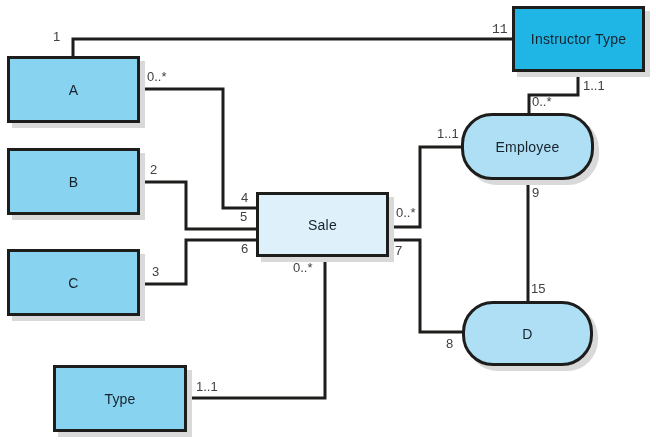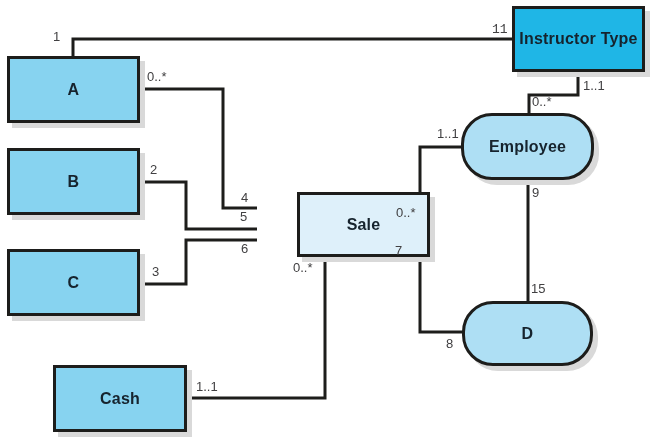--- a/index.html
+++ b/index.html
@@ -38,22 +38,22 @@
   .entity{
     position:absolute;
     box-sizing:border-box;
     border:3px solid var(--line);
     box-shadow:5px 5px 0 var(--shadow);
     display:flex;
     align-items:center;
     justify-content:center;
   }
   .entity .entity-label{
-    font-size:16px;
-    font-weight:bold;
+    font-size:14px;
+    font-weight:normal;
     color:var(--entity-text);
     letter-spacing:0.2px;
     white-space:nowrap;
   }
   .fill-primary{background:var(--entity-primary);}
   .fill-secondary{background:var(--entity-secondary);border-radius:31px;}
   .fill-pale{background:var(--entity-pale);}
   .fill-highlight{background:var(--entity-highlight);}
   .edge-label{
     position:absolute;
@@ -85,26 +85,26 @@
   </div>
 
   <div class="entity fill-primary" style="left:7px;top:148px;width:133px;height:67px;">
     <span class="entity-label">B</span>
   </div>
 
   <div class="entity fill-primary" style="left:7px;top:249px;width:133px;height:67px;">
     <span class="entity-label">C</span>
   </div>
 
-  <div class="entity fill-pale" style="left:256px;top:192px;width:133px;height:65px;margin-left:41px;">
+  <div class="entity fill-pale" style="left:256px;top:192px;width:133px;height:65px;">
     <span class="entity-label">Sale</span>
   </div>
 
   <div class="entity fill-primary" style="left:53px;top:365px;width:134px;height:67px;">
-    <span class="entity-label">Cash</span>
+    <span class="entity-label">Type</span>
   </div>
 
   <div class="entity fill-secondary" style="left:461px;top:113px;width:133px;height:67px;">
     <span class="entity-label">Employee</span>
   </div>
 
   <div class="entity fill-secondary" style="left:462px;top:301px;width:131px;height:65px;">
     <span class="entity-label">D</span>
   </div>
 

